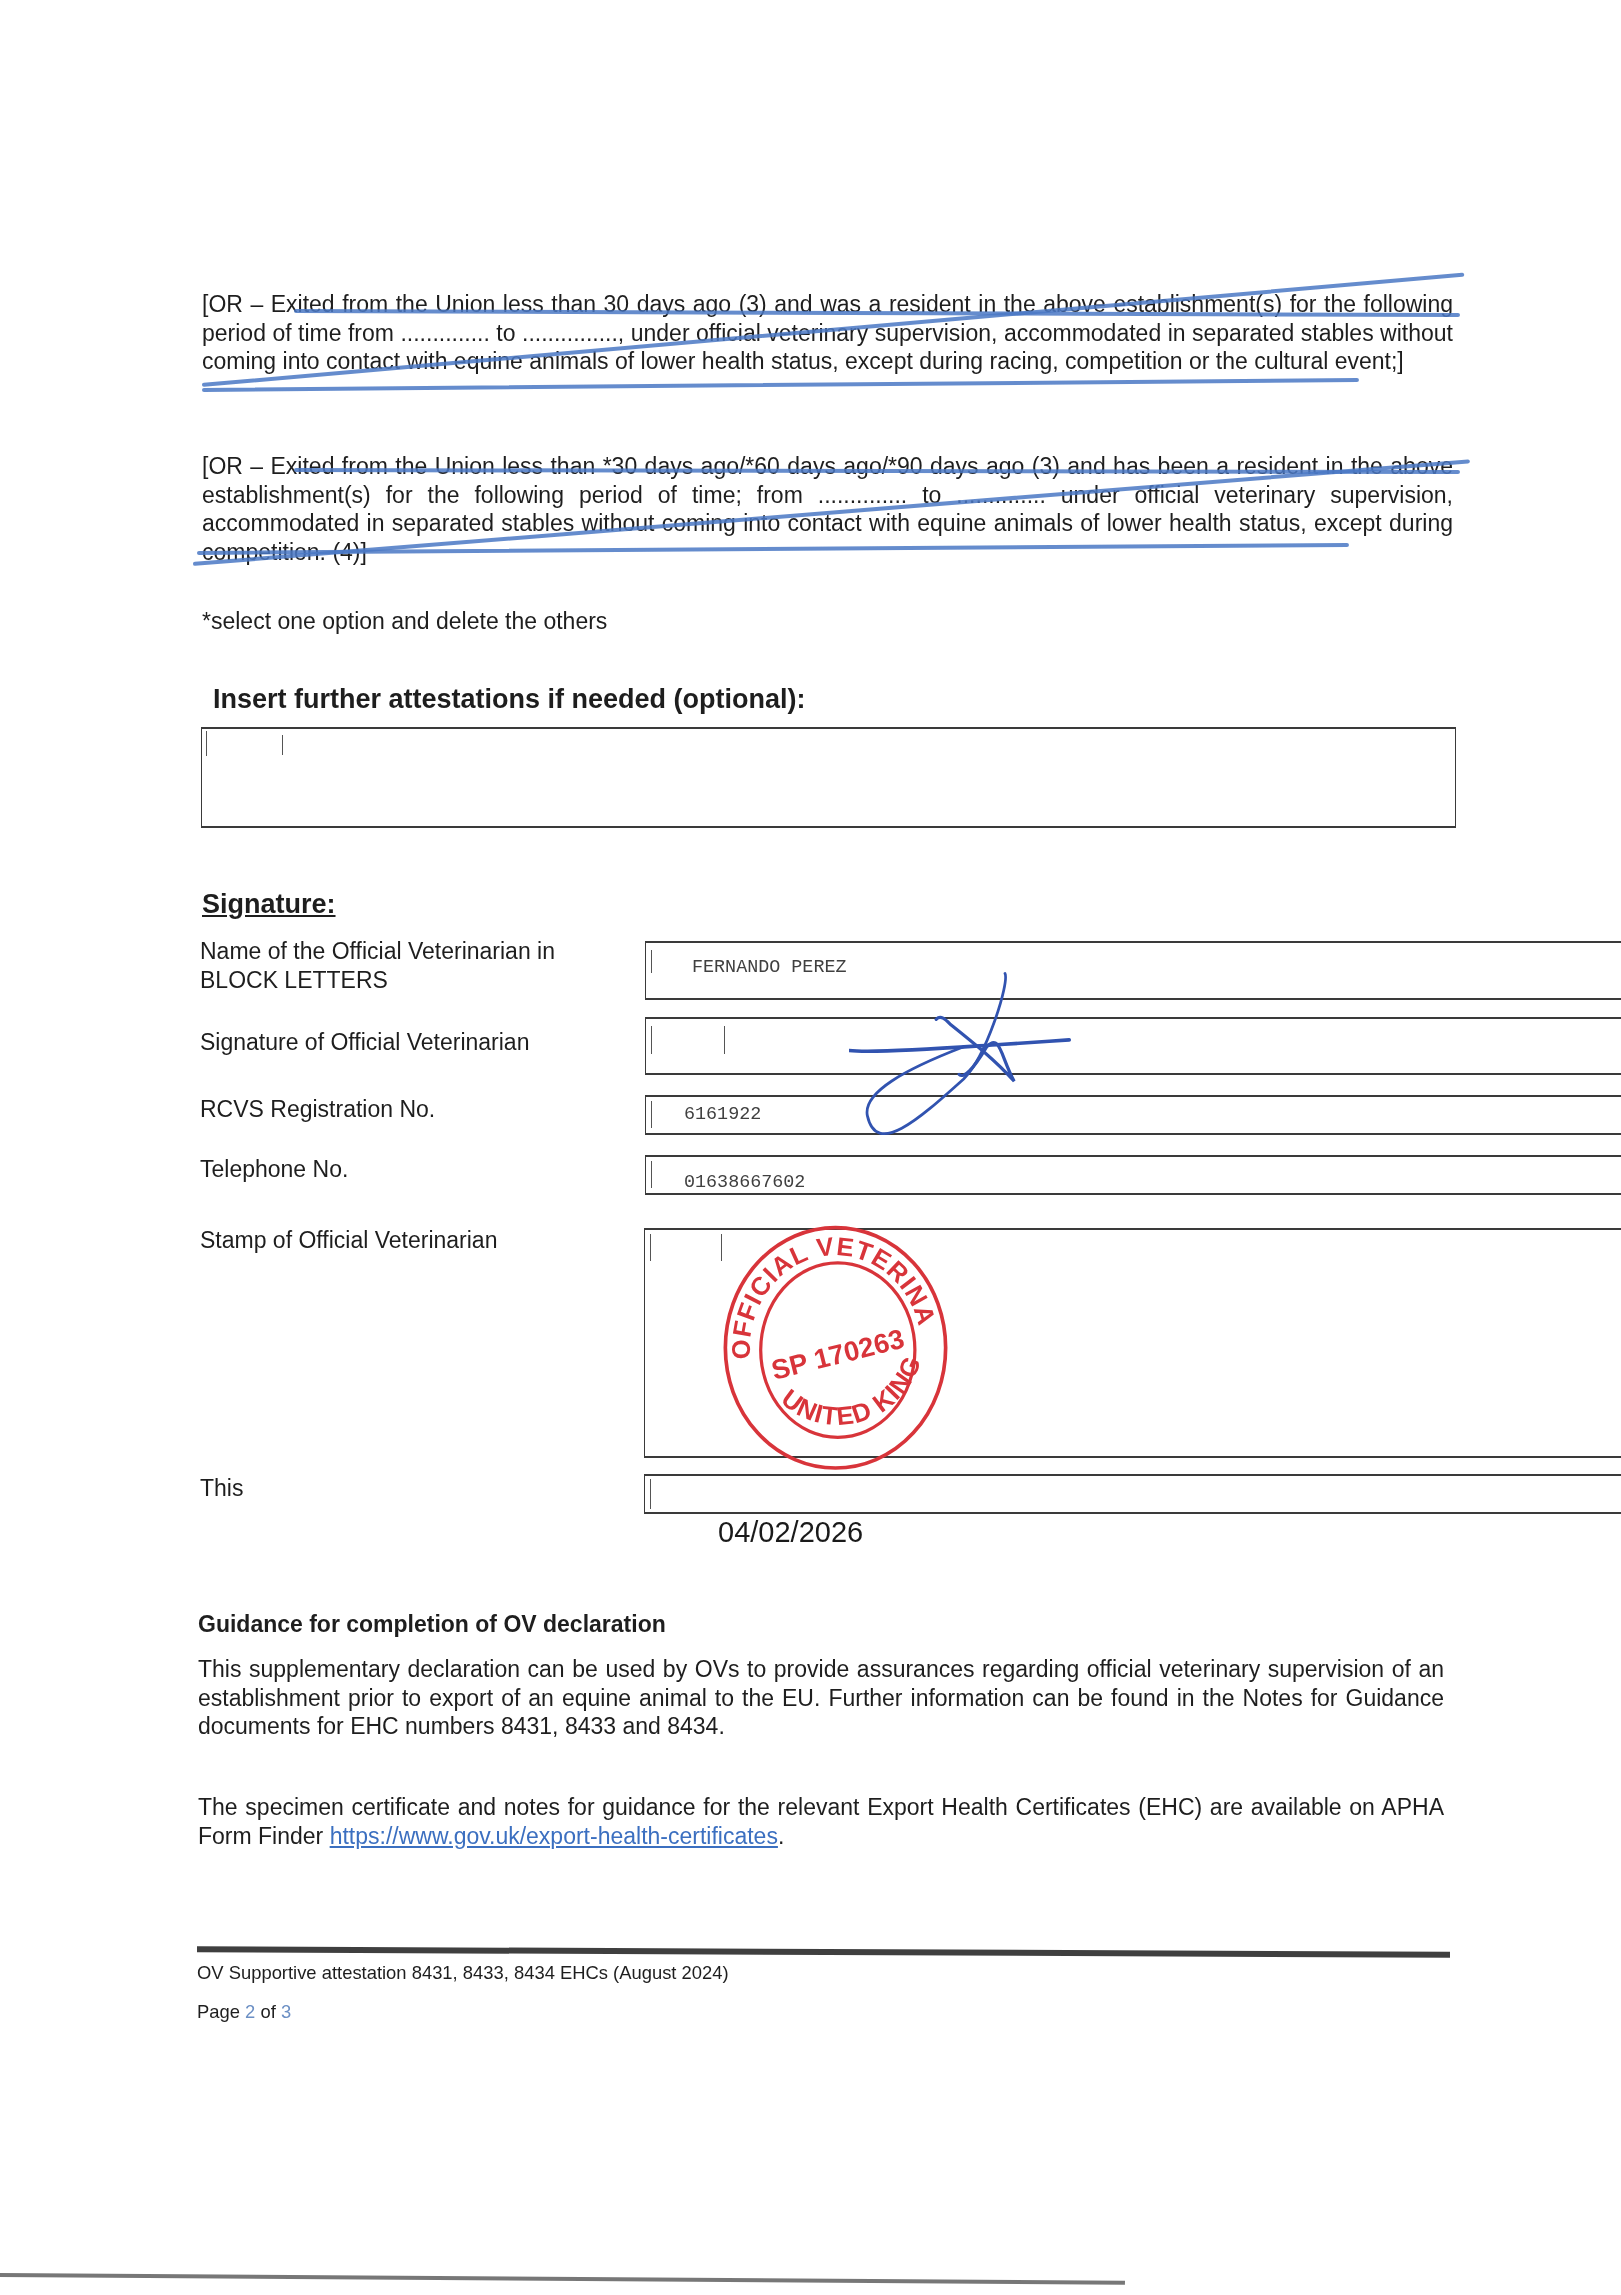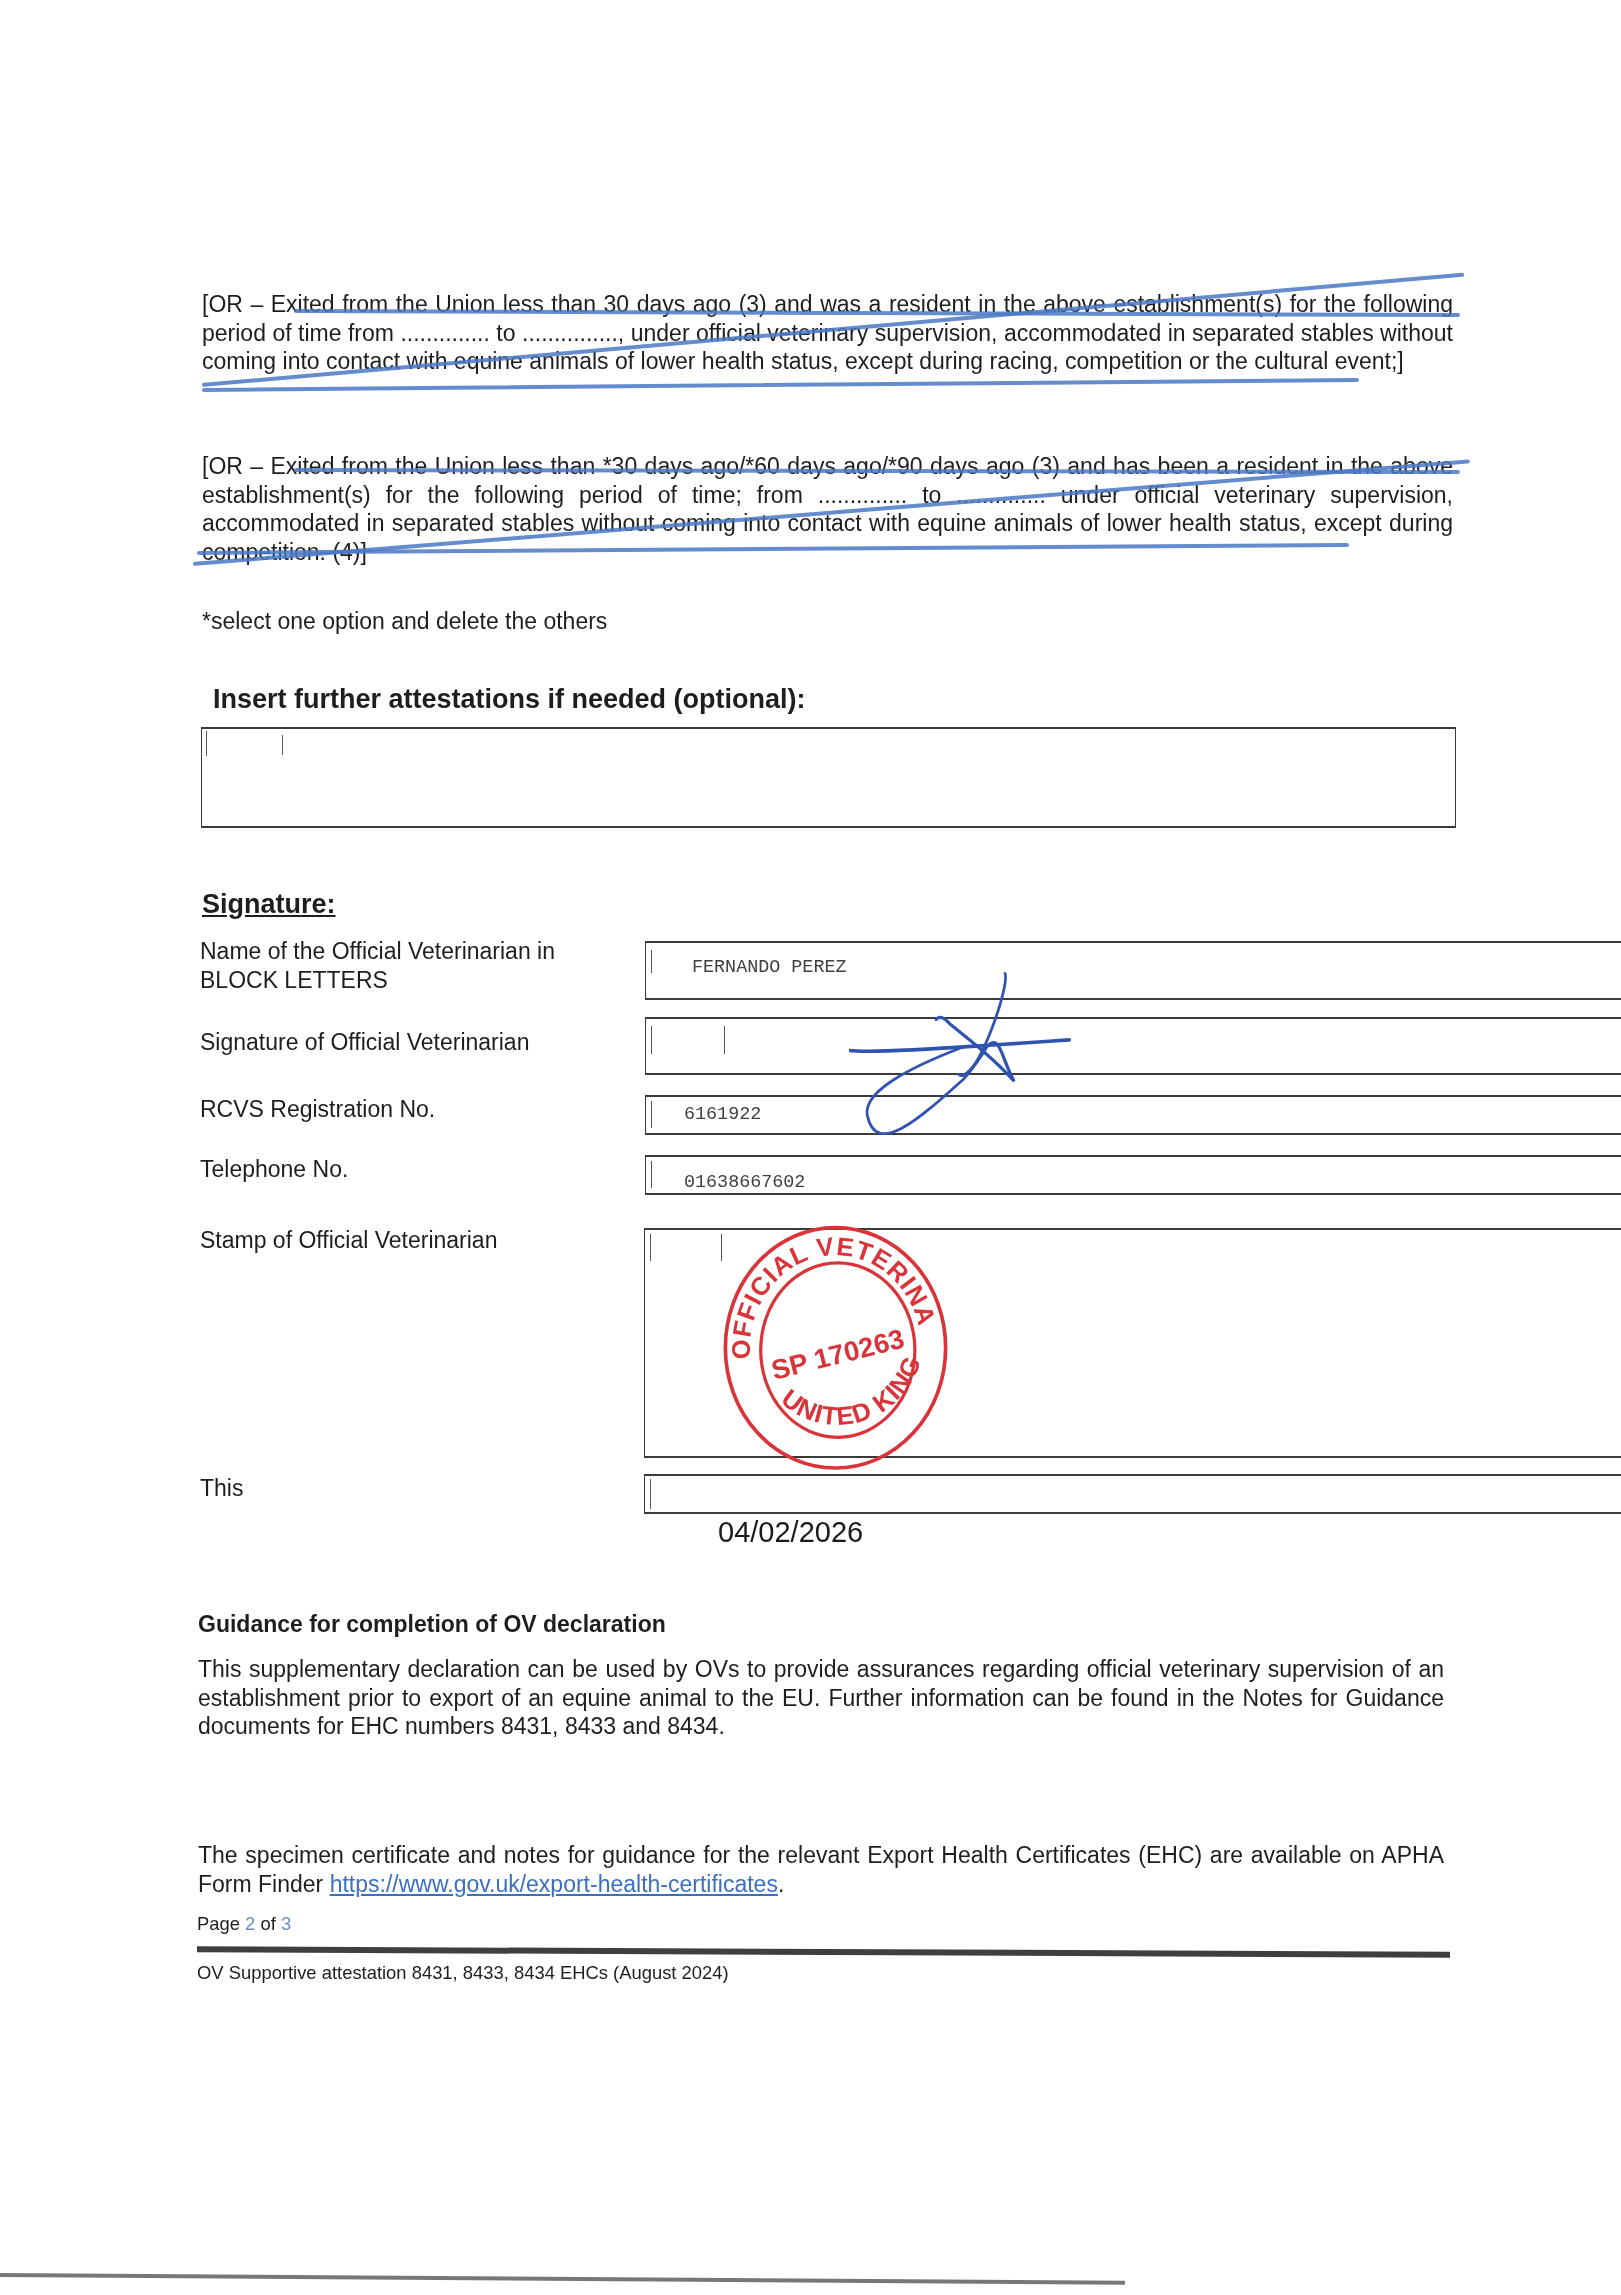--- a/index.html
+++ b/index.html
@@ -106,27 +106,27 @@
 </svg>
 
 <svg class="abs" style="left:849px; top:964px;" width="367" height="184" viewBox="0 0 800 400">
   <path d="M 0 188 C 60 195, 250 180, 330 175 S 430 168, 480 165" fill="none" stroke="#3153b0" stroke-width="8" stroke-linecap="round"></path>
   <path d="M 190 120 C 200 110, 210 120, 220 130 C 270 170, 320 210, 360 255 C 330 200, 330 150, 300 180 C 270 230, 250 250, 240 240" fill="none" stroke="#3153b0" stroke-width="7" stroke-linecap="round"></path>
   <path d="M 340 20 C 350 40, 300 200, 250 250 C 150 340, 60 420, 40 330 C 30 280, 120 230, 250 180" fill="none" stroke="#3153b0" stroke-width="6" stroke-linecap="round"></path>
 </svg>
 
 <div class="abs" style="left:198px; top:1611px; font-weight:bold; font-size:23px;">Guidance for completion of OV declaration</div>
 <div class="guidance" style="top:1655px;">This supplementary declaration can be used by OVs to provide assurances regarding official veterinary supervision of an establishment prior to export of an equine animal to the EU. Further information can be found in the Notes for Guidance documents for EHC numbers 8431, 8433 and 8434.</div>
-<div class="guidance" style="top:1793px;margin-top:48px;">
+<div class="guidance" style="top:1793px;">
   <span>The specimen certificate and notes for guidance for the relevant Export Health Certificates (EHC) are available on APHA Form Finder </span><span class="link">https://www.gov.uk/export-health-certificates</span><span>.</span>
 </div>
 
 <div class="footer-rule" style="top:1949px;"></div>
 <div class="footer-text" style="top:1961px;">OV Supportive attestation 8431, 8433, 8434 EHCs (August 2024)</div>
-<div class="footer-text" style="top:1912px;">
+<div class="footer-text" style="top:2000px;">
   <span>Page</span>
   <span class="pg-num">2</span>
   <span>of</span>
   <span class="pg-num">3</span>
 </div>
 
 <div class="abs" style="left:0; top:2273px; width:1125px; height:3.7px; background:#555; transform:rotate(0.4deg); transform-origin:left center; opacity:0.8;"></div>
 
 
 </body></html>

